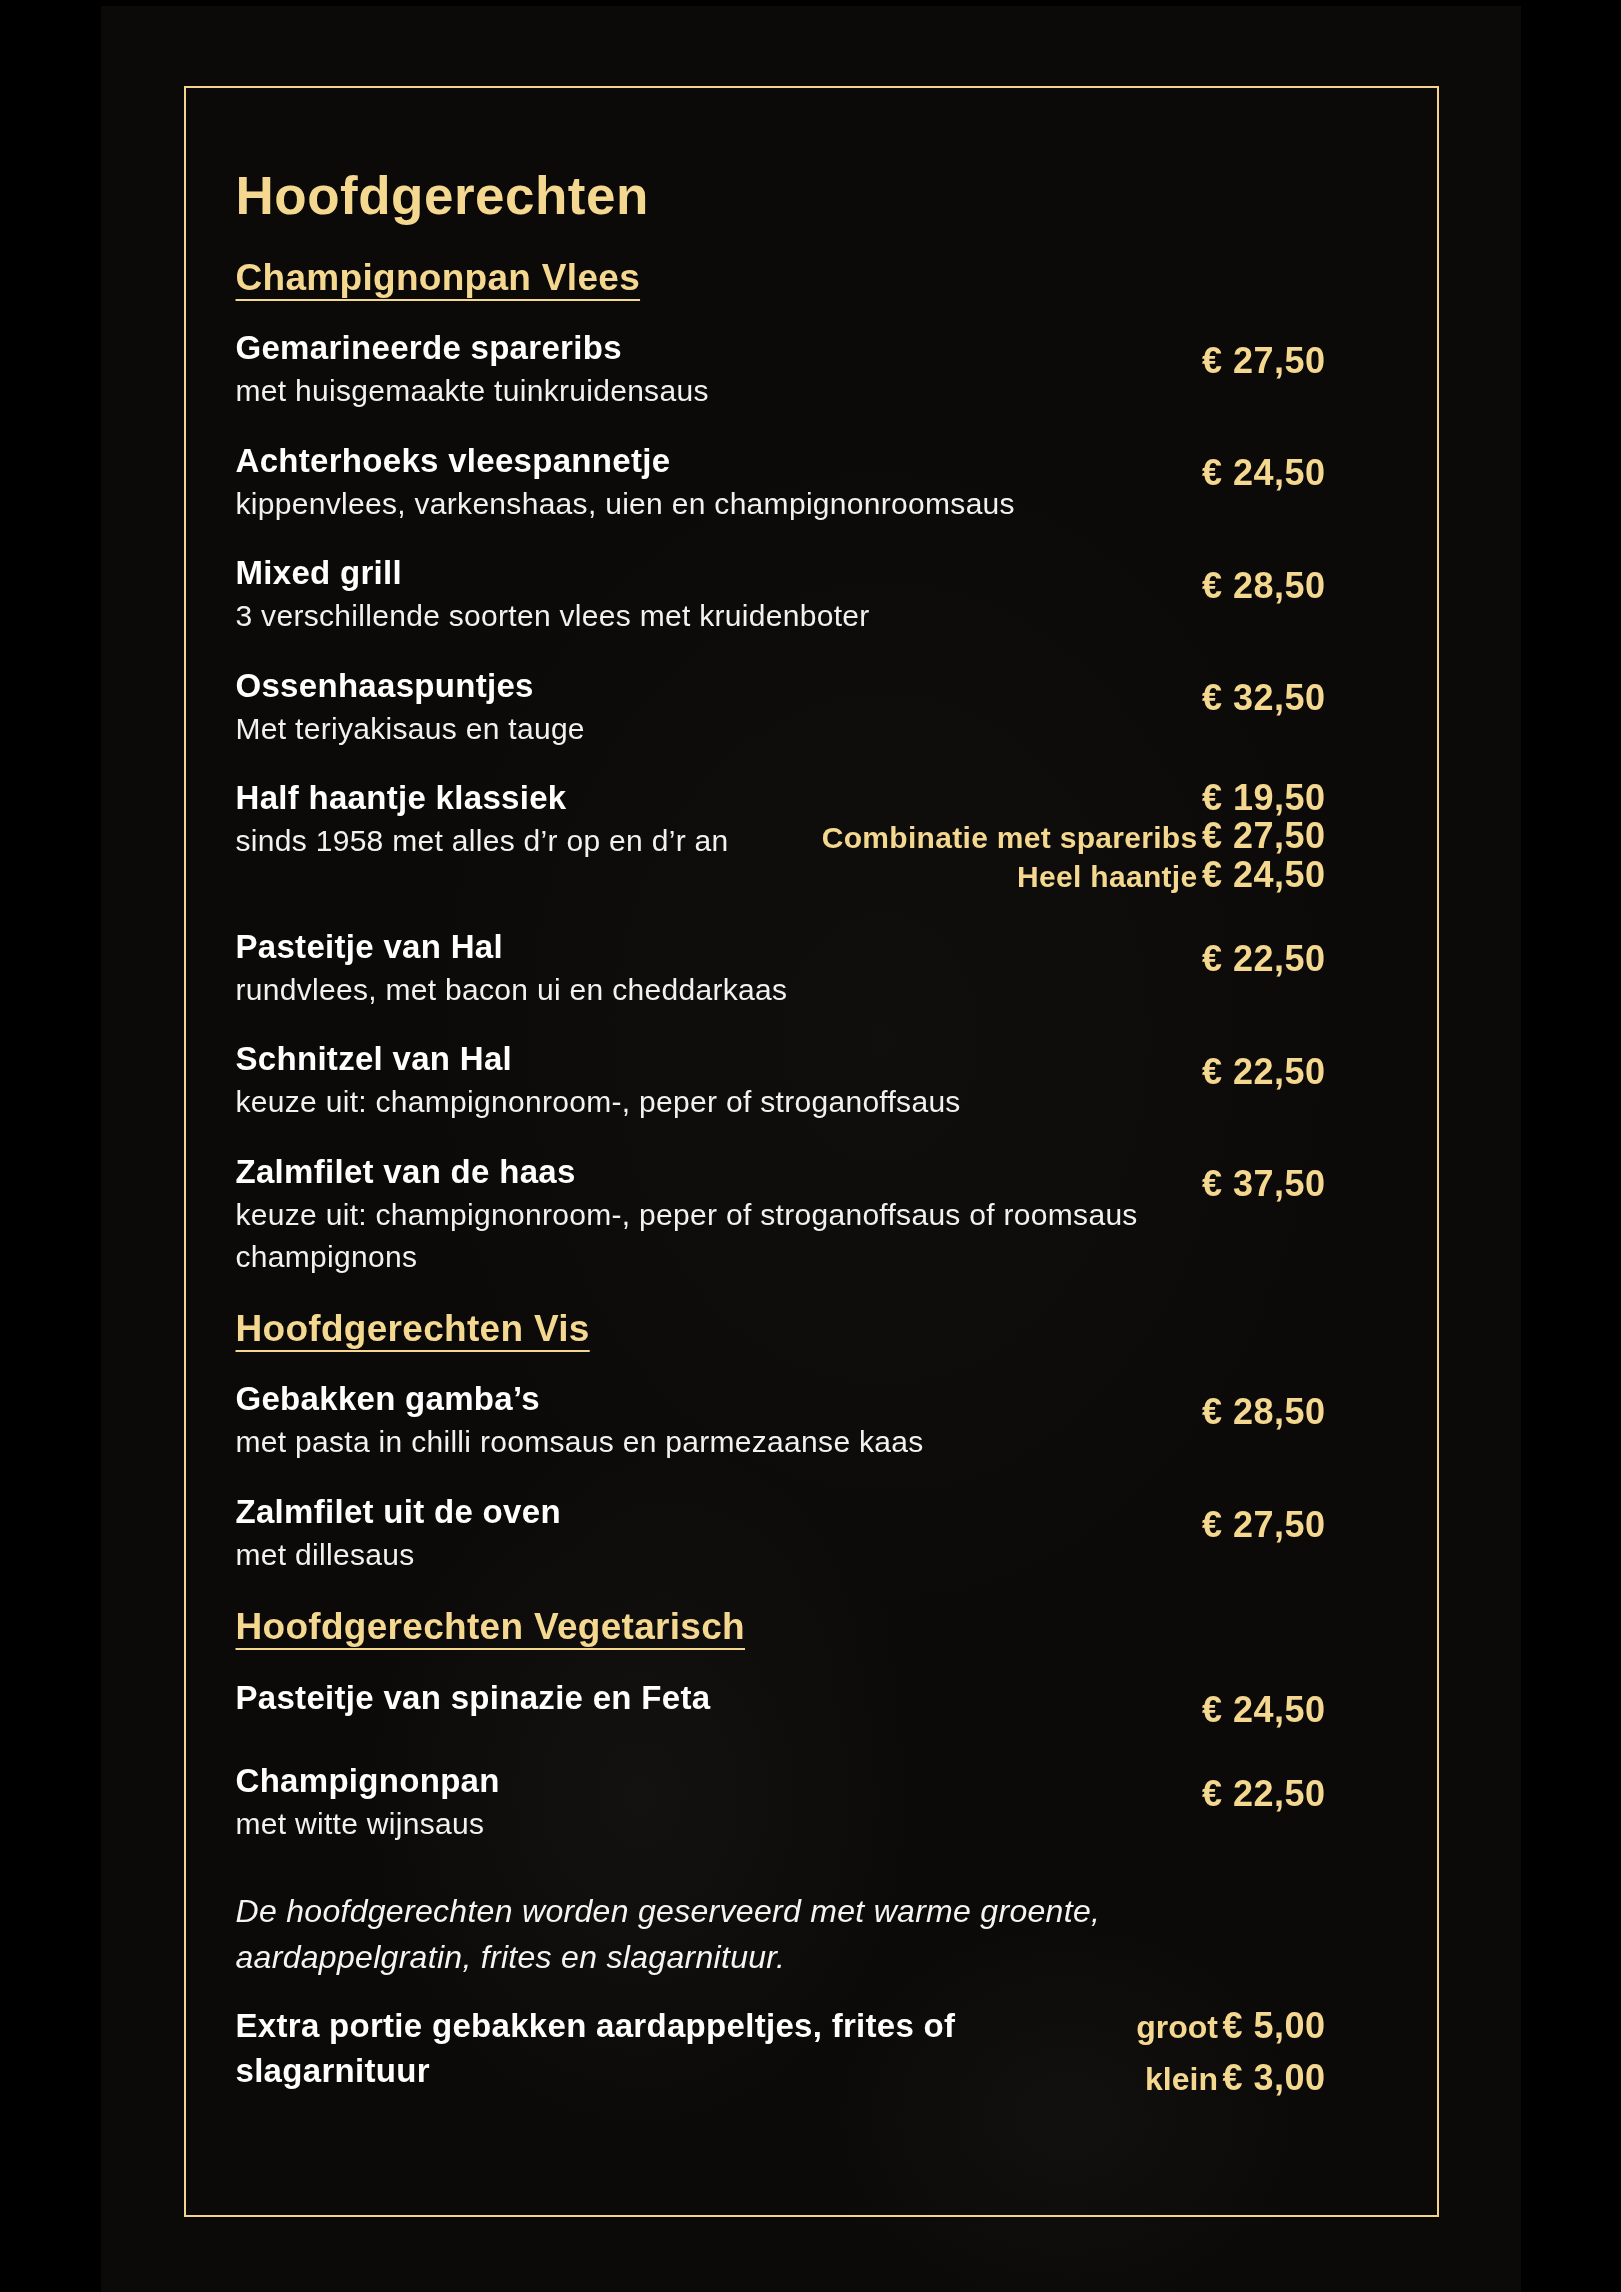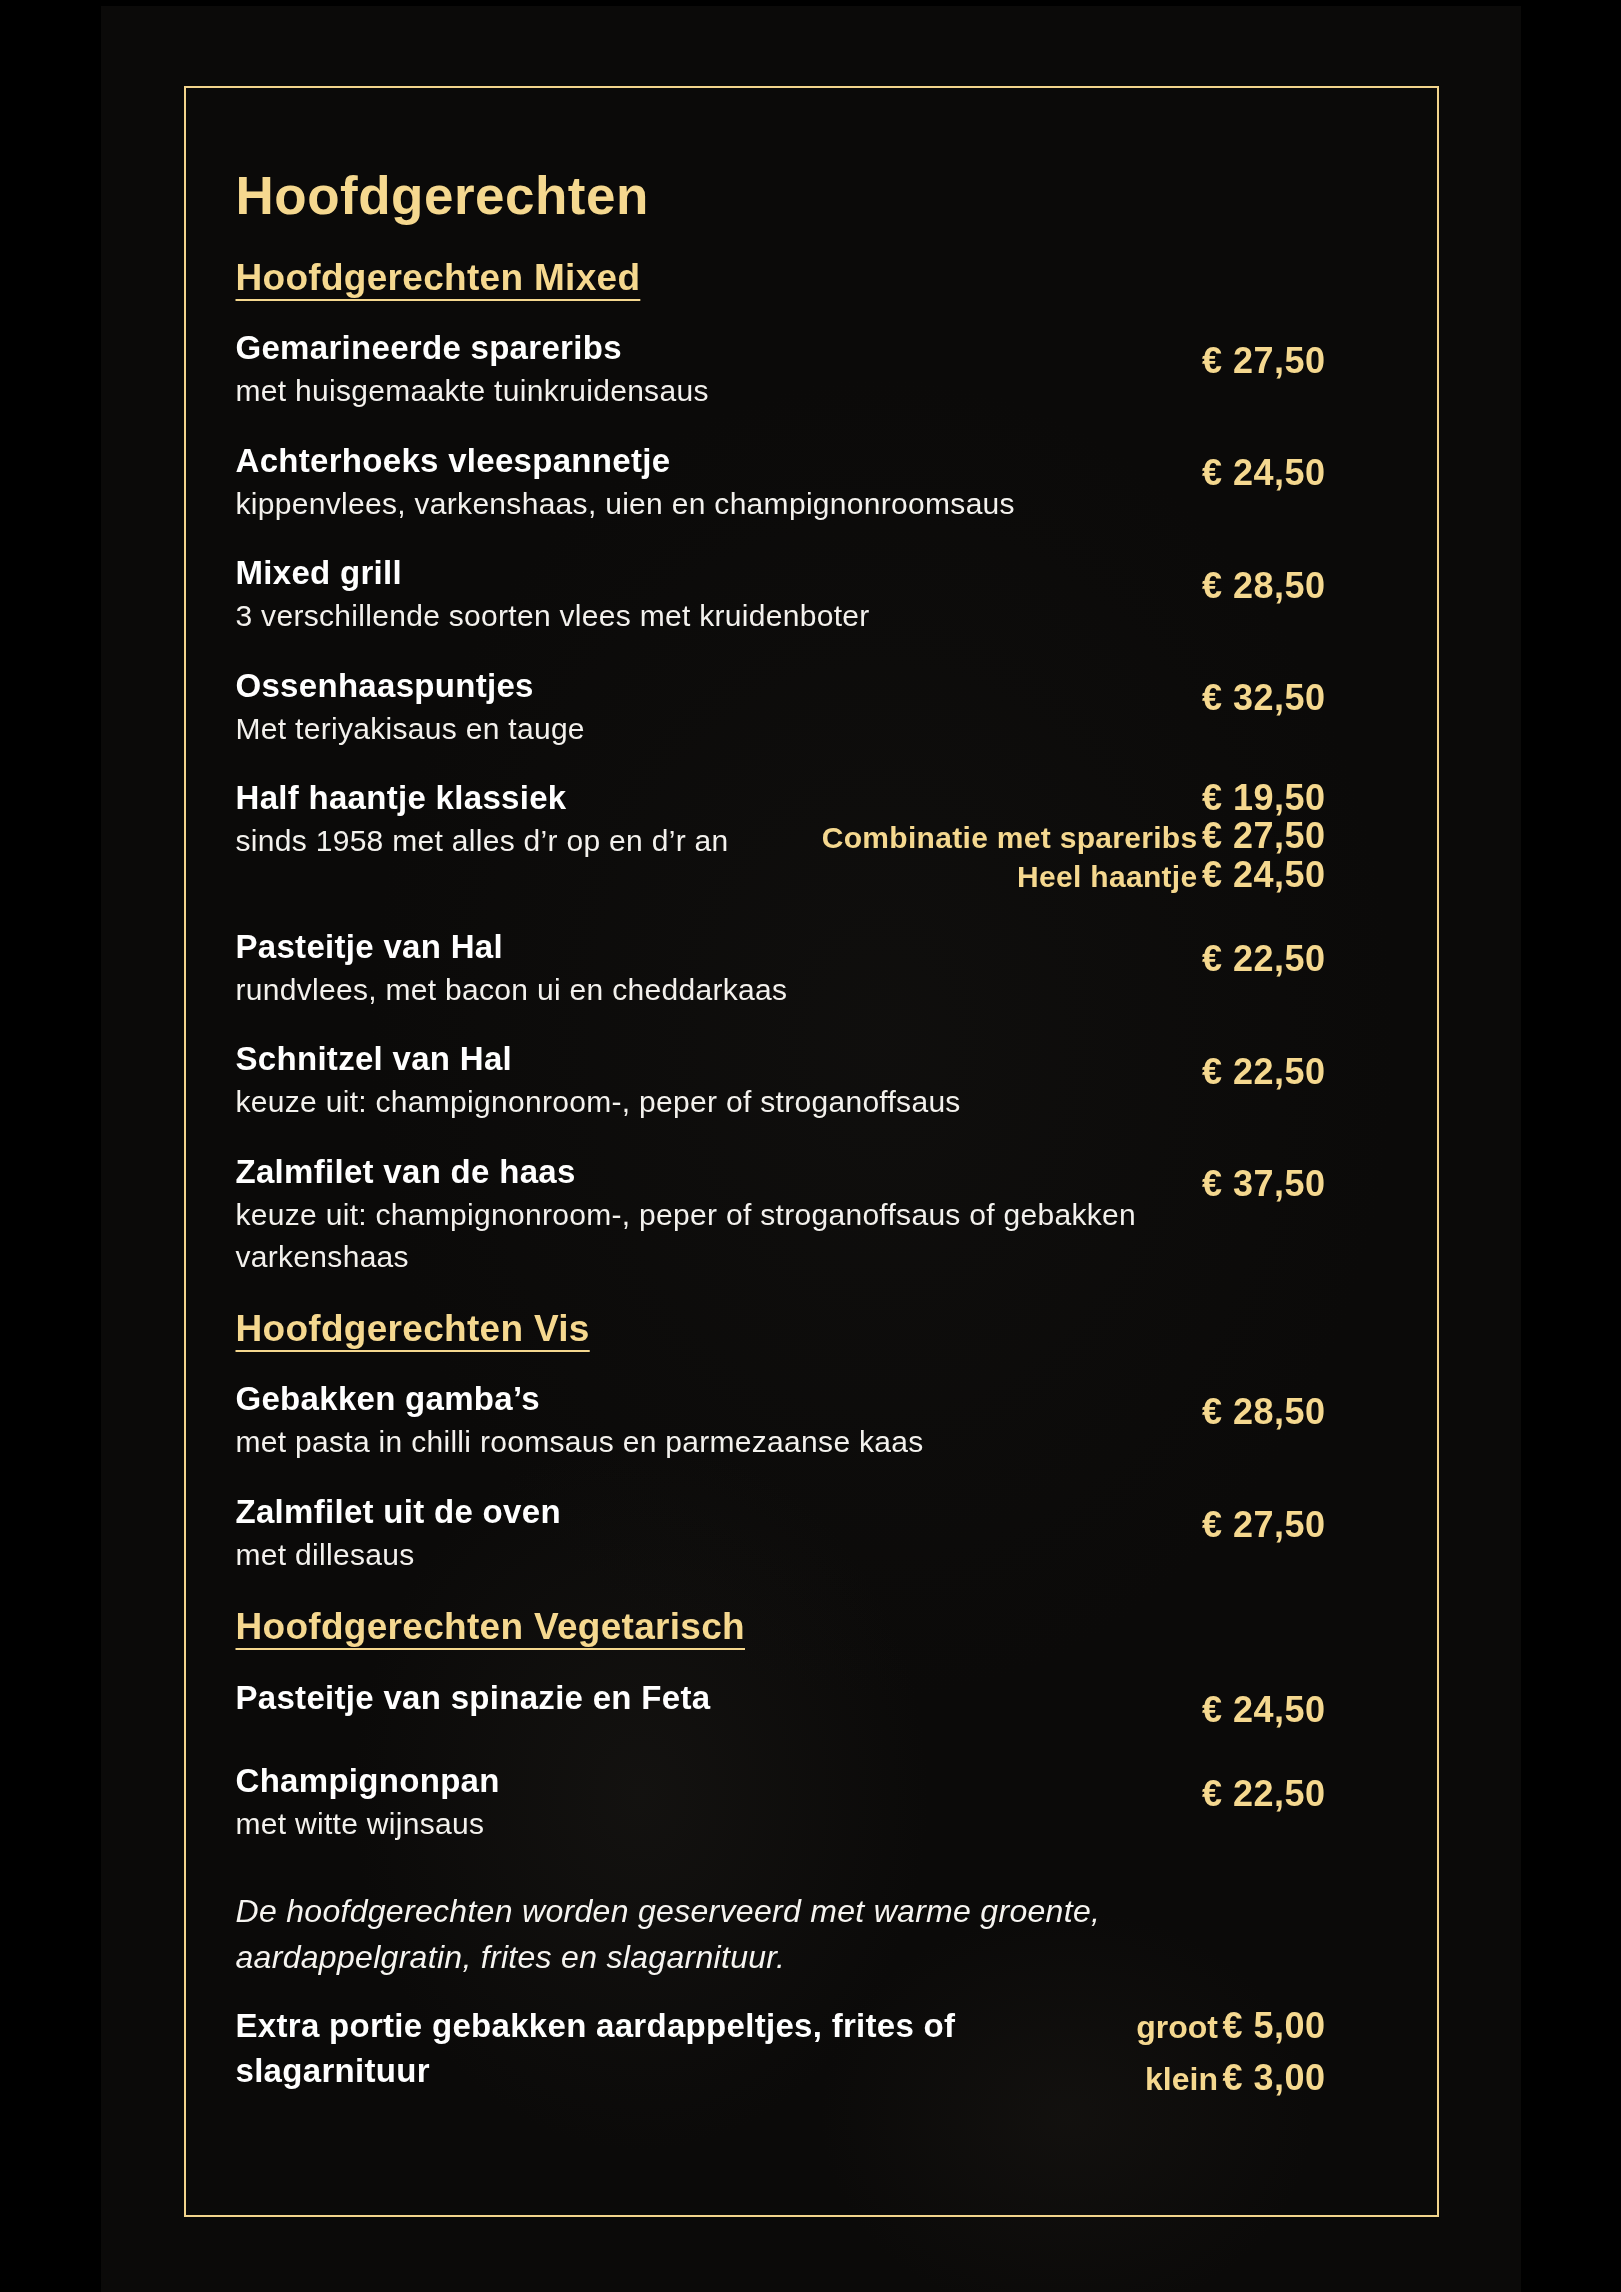--- a/index.html
+++ b/index.html
@@ -134,21 +134,21 @@
 </head>
 <body>
 
 <div class="page">
   <div class="frame"></div>
   <div class="content">
 
     <h1 class="page-title">Hoofdgerechten</h1>
 
     <div class="section">
-      <h2 class="section-heading">Hoofdgerechten Mixed</h2>
+      <h2 class="section-heading">Champignonpan Vlees</h2>
 
       <div class="item">
         <div class="item-text">
           <div class="item-name">Gemarineerde spareribs</div>
           <div class="item-desc">met huisgemaakte tuinkruidensaus</div>
         </div>
         <div class="item-price">€ 27,50</div>
       </div>
 
       <div class="item">
@@ -205,21 +205,21 @@
         <div class="item-text">
           <div class="item-name">Schnitzel van Hal</div>
           <div class="item-desc">keuze uit: champignonroom-, peper of stroganoffsaus</div>
         </div>
         <div class="item-price">€ 22,50</div>
       </div>
 
       <div class="item">
         <div class="item-text">
           <div class="item-name">Zalmfilet van de haas</div>
-          <div class="item-desc">keuze uit: champignonroom-, peper of stroganoffsaus of gebakken varkenshaas</div>
+          <div class="item-desc">keuze uit: champignonroom-, peper of stroganoffsaus of roomsaus champignons</div>
         </div>
         <div class="item-price">€ 37,50</div>
       </div>
     </div>
 
     <div class="section">
       <h2 class="section-heading">Hoofdgerechten Vis</h2>
 
       <div class="item">
         <div class="item-text">

